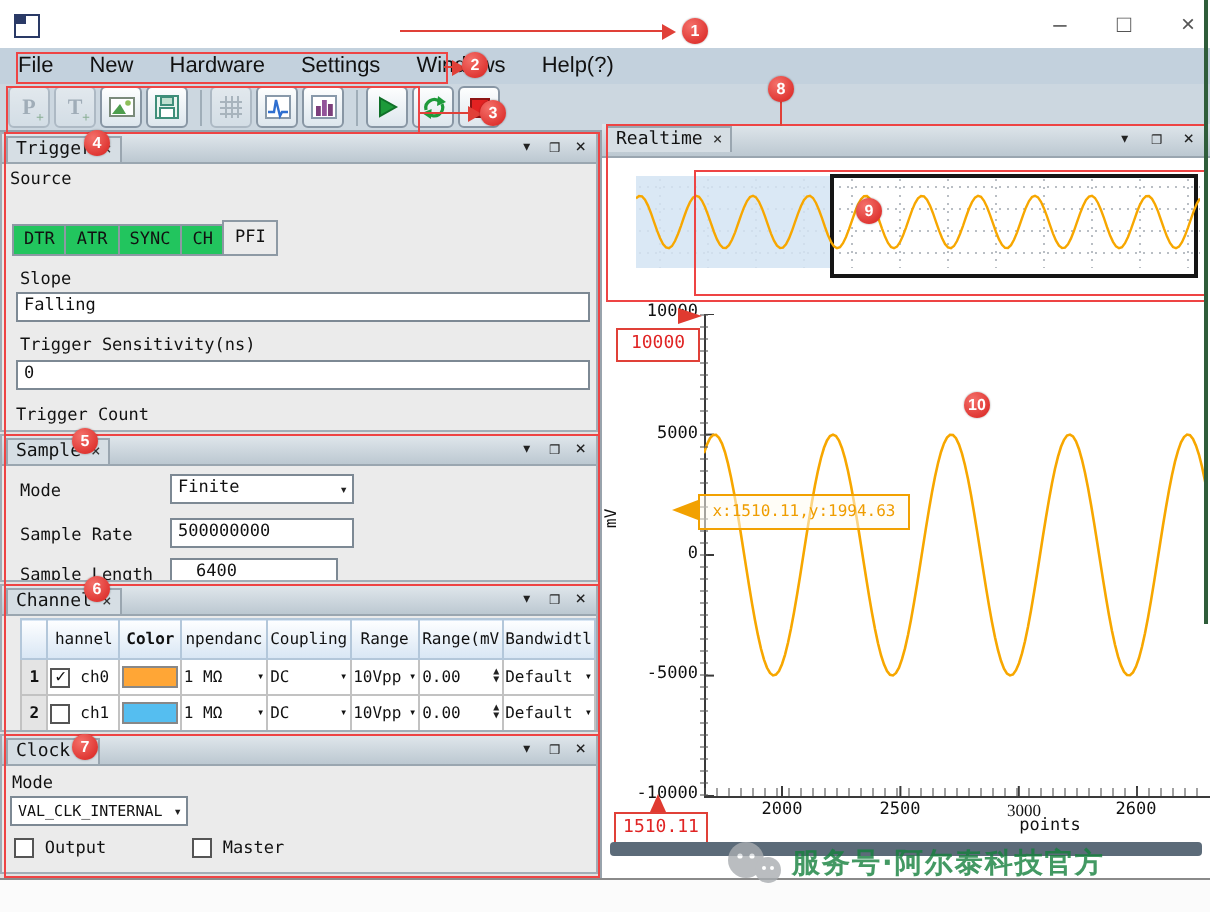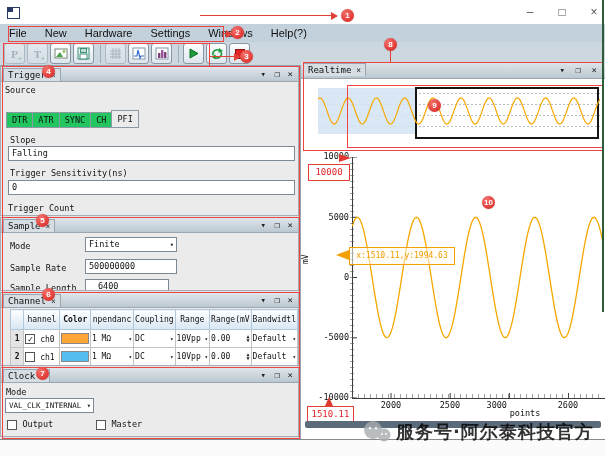--- a/index.html
+++ b/index.html
@@ -84,21 +84,21 @@
   .ann{position:absolute;border:1px solid #e44;pointer-events:none;}
   .circ{position:absolute;width:13px;height:13px;border-radius:50%;
         background:radial-gradient(circle at 35% 30%,#f4706a,#d7201d);
         color:#fff;font-size:8px;font-weight:bold;text-align:center;line-height:13px;
         font-family:"Liberation Sans",sans-serif;box-shadow:0 0 1px rgba(0,0,0,.4);}
   .rline{position:absolute;background:#e04038;}
   .rhd{position:absolute;width:0;height:0;border-top:4px solid transparent;border-bottom:4px solid transparent;
        border-left:7px solid #e04038;}
 
   .wm{left:362px;top:419px;width:240px;height:26px;display:flex;align-items:center;opacity:.8;z-index:60;}
-  .wm .txt{font-size:18px;font-weight:bold;letter-spacing:1px;color:#000000;font-family:"DejaVu Sans",sans-serif;}
+  .wm .txt{font-size:14px;font-weight:bold;letter-spacing:1px;color:#15803d;font-family:"DejaVu Sans",sans-serif;}
   .greenline{left:602px;top:0;width:2px;height:312px;background:#2f5d3a;z-index:70;}
 </style>
 </head>
 <body>
 
 <div class="abs win"></div>
 
 <div class="abs titlebar">
   <span class="abs appicon">
       <i></i>
@@ -353,21 +353,21 @@
 <span class="ticklbl" style="left:313px;top:151px;width:36px;text-align:right;">10000</span>
 <span class="ticklbl" style="left:313px;top:212px;width:36px;text-align:right;">5000</span>
 <span class="ticklbl" style="left:313px;top:272px;width:36px;text-align:right;">0</span>
 <span class="ticklbl" style="left:313px;top:332px;width:36px;text-align:right;">-5000</span>
 <span class="ticklbl" style="left:307px;top:392px;width:42px;text-align:right;">-10000</span>
 
 <span class="ticklbl" style="left:301px;top:264px;transform:rotate(-90deg);transform-origin:left top;font-size:8px;">mV</span>
 
 <span class="ticklbl" style="left:377px;top:400px;width:28px;text-align:center;">2000</span>
 <span class="ticklbl" style="left:436px;top:400px;width:28px;text-align:center;">2500</span>
-<span class="ticklbl" style="left:479px;top:400px;width:28px;text-align:right;">3000</span>
+<span class="ticklbl" style="left:498px;top:400px;width:28px;text-align:center;font-family:Liberation Serif, serif;">3000</span>
 <span class="ticklbl" style="left:554px;top:400px;width:28px;text-align:center;">2600</span>
 <span class="ticklbl" style="left:503px;top:408px;width:44px;text-align:center;">points</span>
 
 <div class="redbox" style="left:308px;top:164px;width:40px;height:15px;">10000</div>
 <div class="abs" style="left:339px;top:154px;width:0;height:0;border-top:4px solid transparent;border-bottom:4px solid transparent;border-left:12px solid #e03a30;"></div>
 <div class="redbox" style="left:307px;top:406px;width:45px;height:15px;">1510.11</div>
 <div class="abs" style="left:325px;top:397px;width:0;height:0;border-left:4px solid transparent;border-right:4px solid transparent;border-bottom:9px solid #e03a30;"></div>
 
 <div class="abs" style="left:336px;top:250px;width:0;height:0;border-top:5px solid transparent;border-bottom:5px solid transparent;border-right:13px solid #f2a100;"></div>
 <div class="abs" style="left:349px;top:247px;width:104px;height:16px;border:1px solid #f2a100;background:rgba(255,252,240,.55);color:#ef9d00;font-size:8px;line-height:16px;text-align:center;">x:1510.11,y:1994.63</div>

